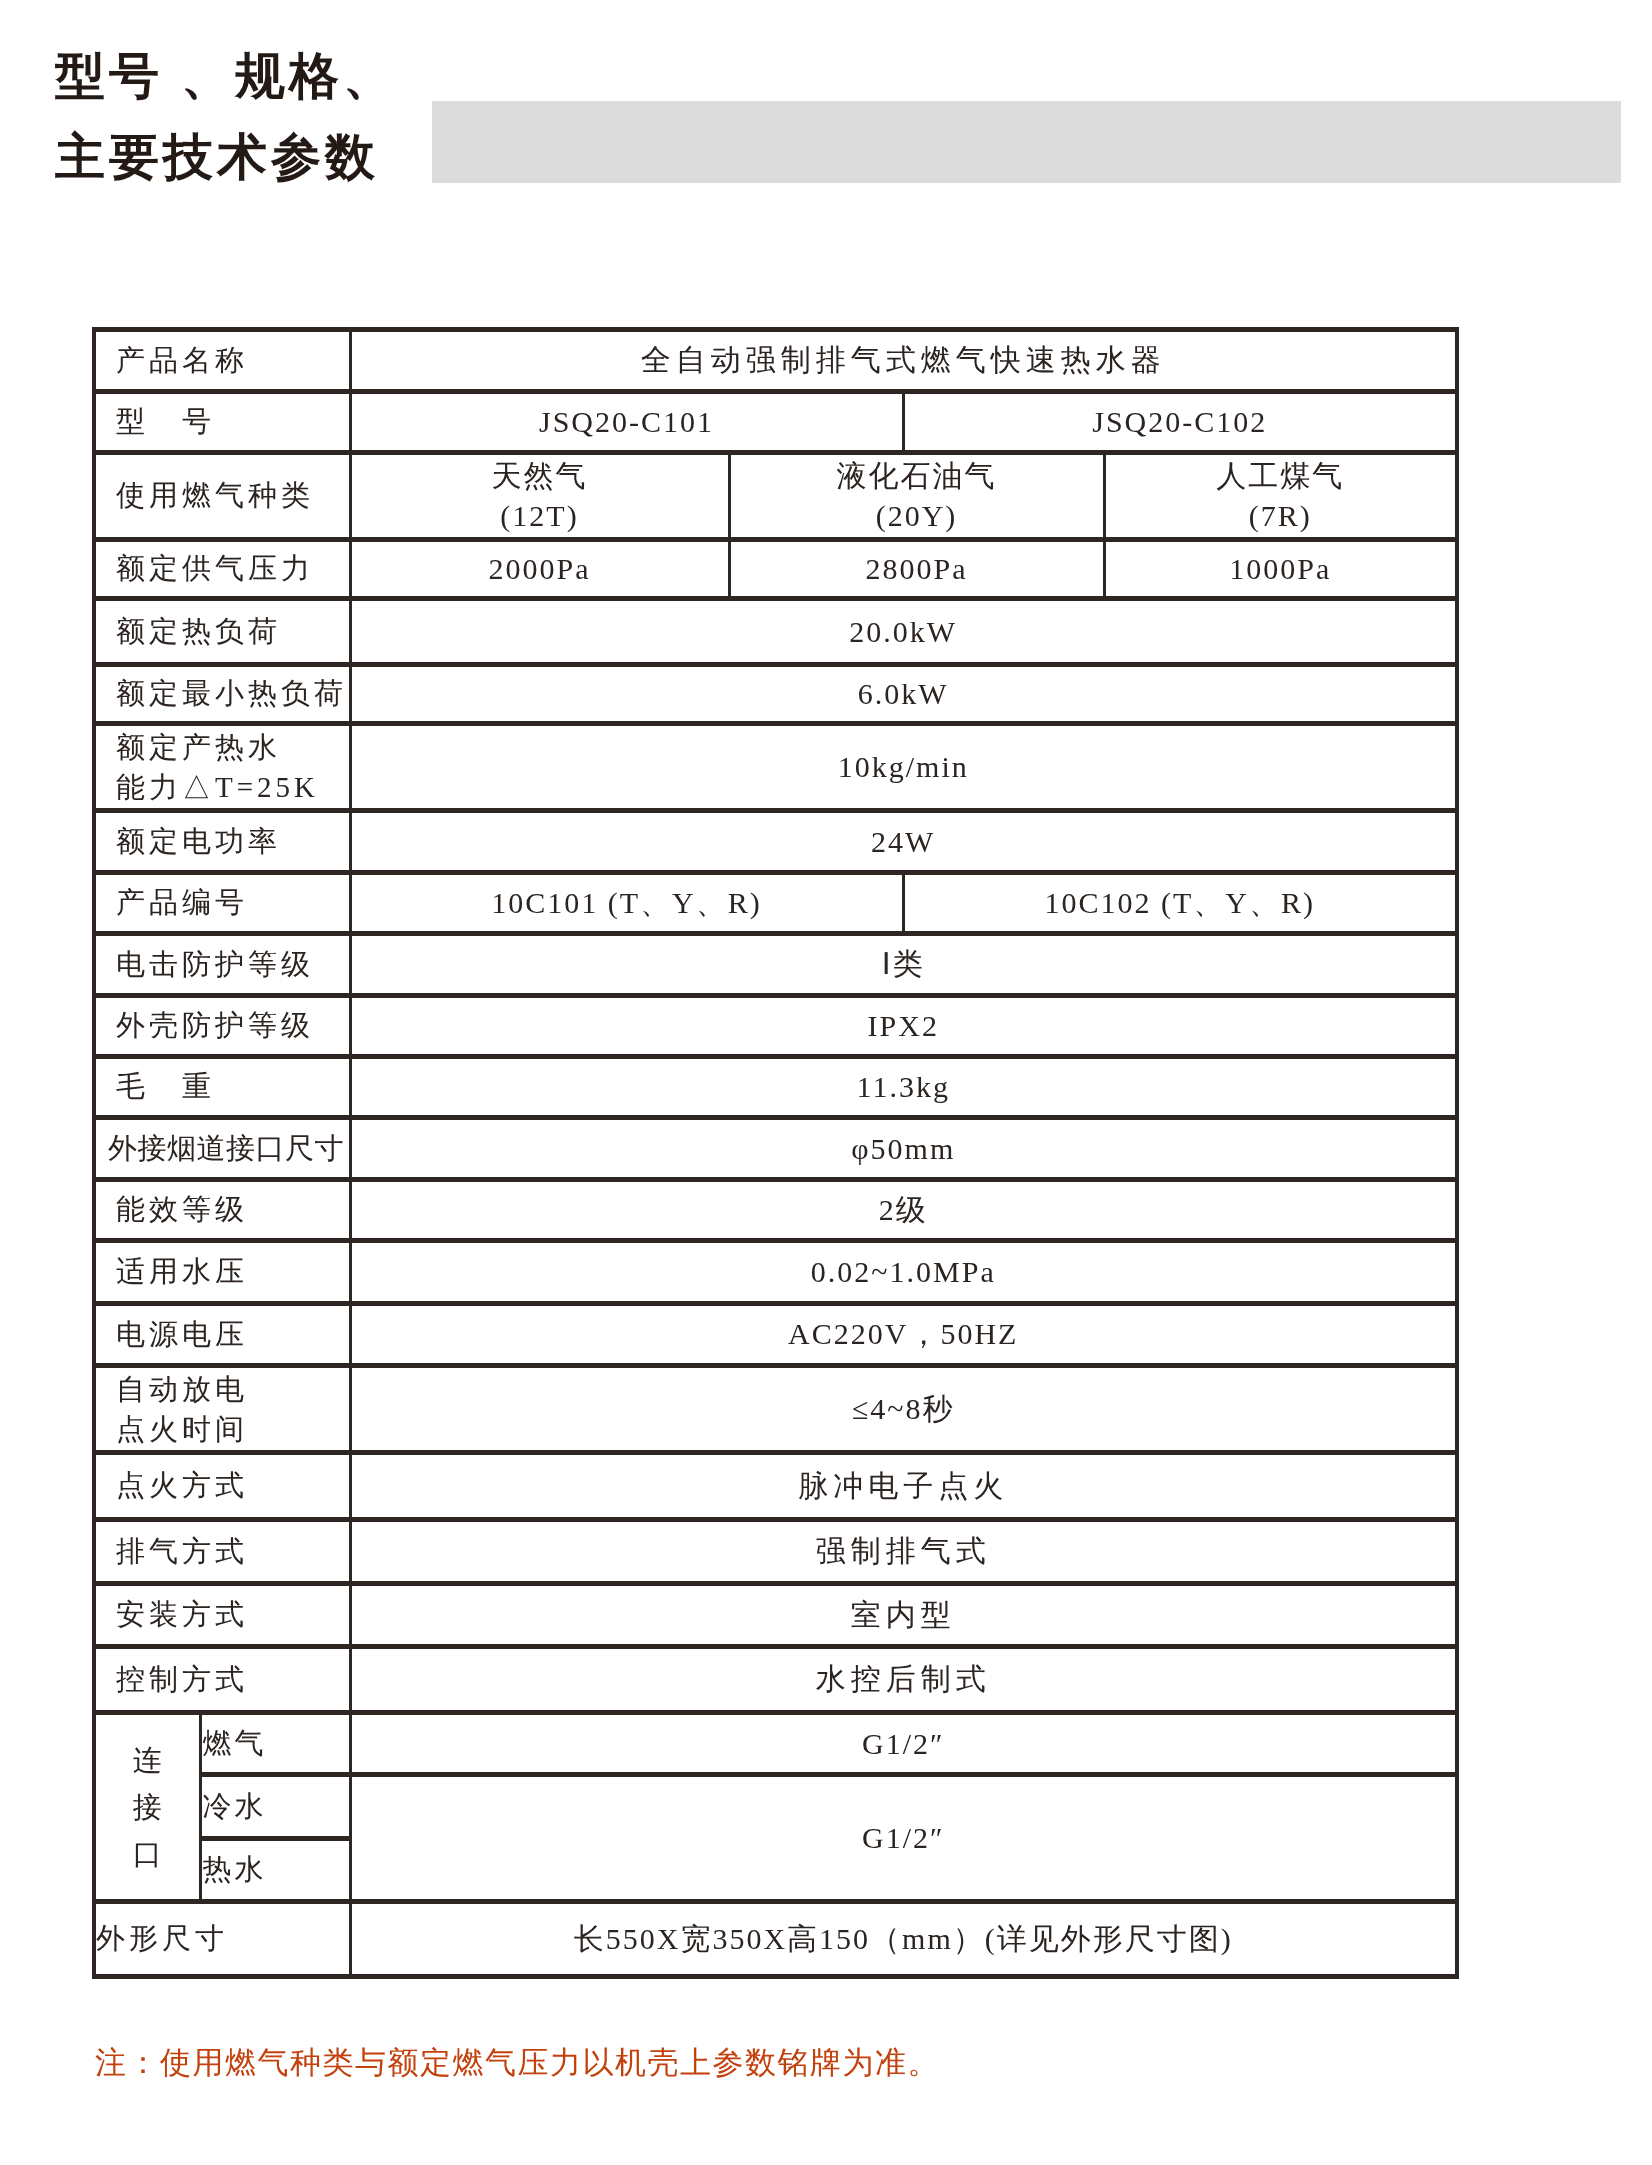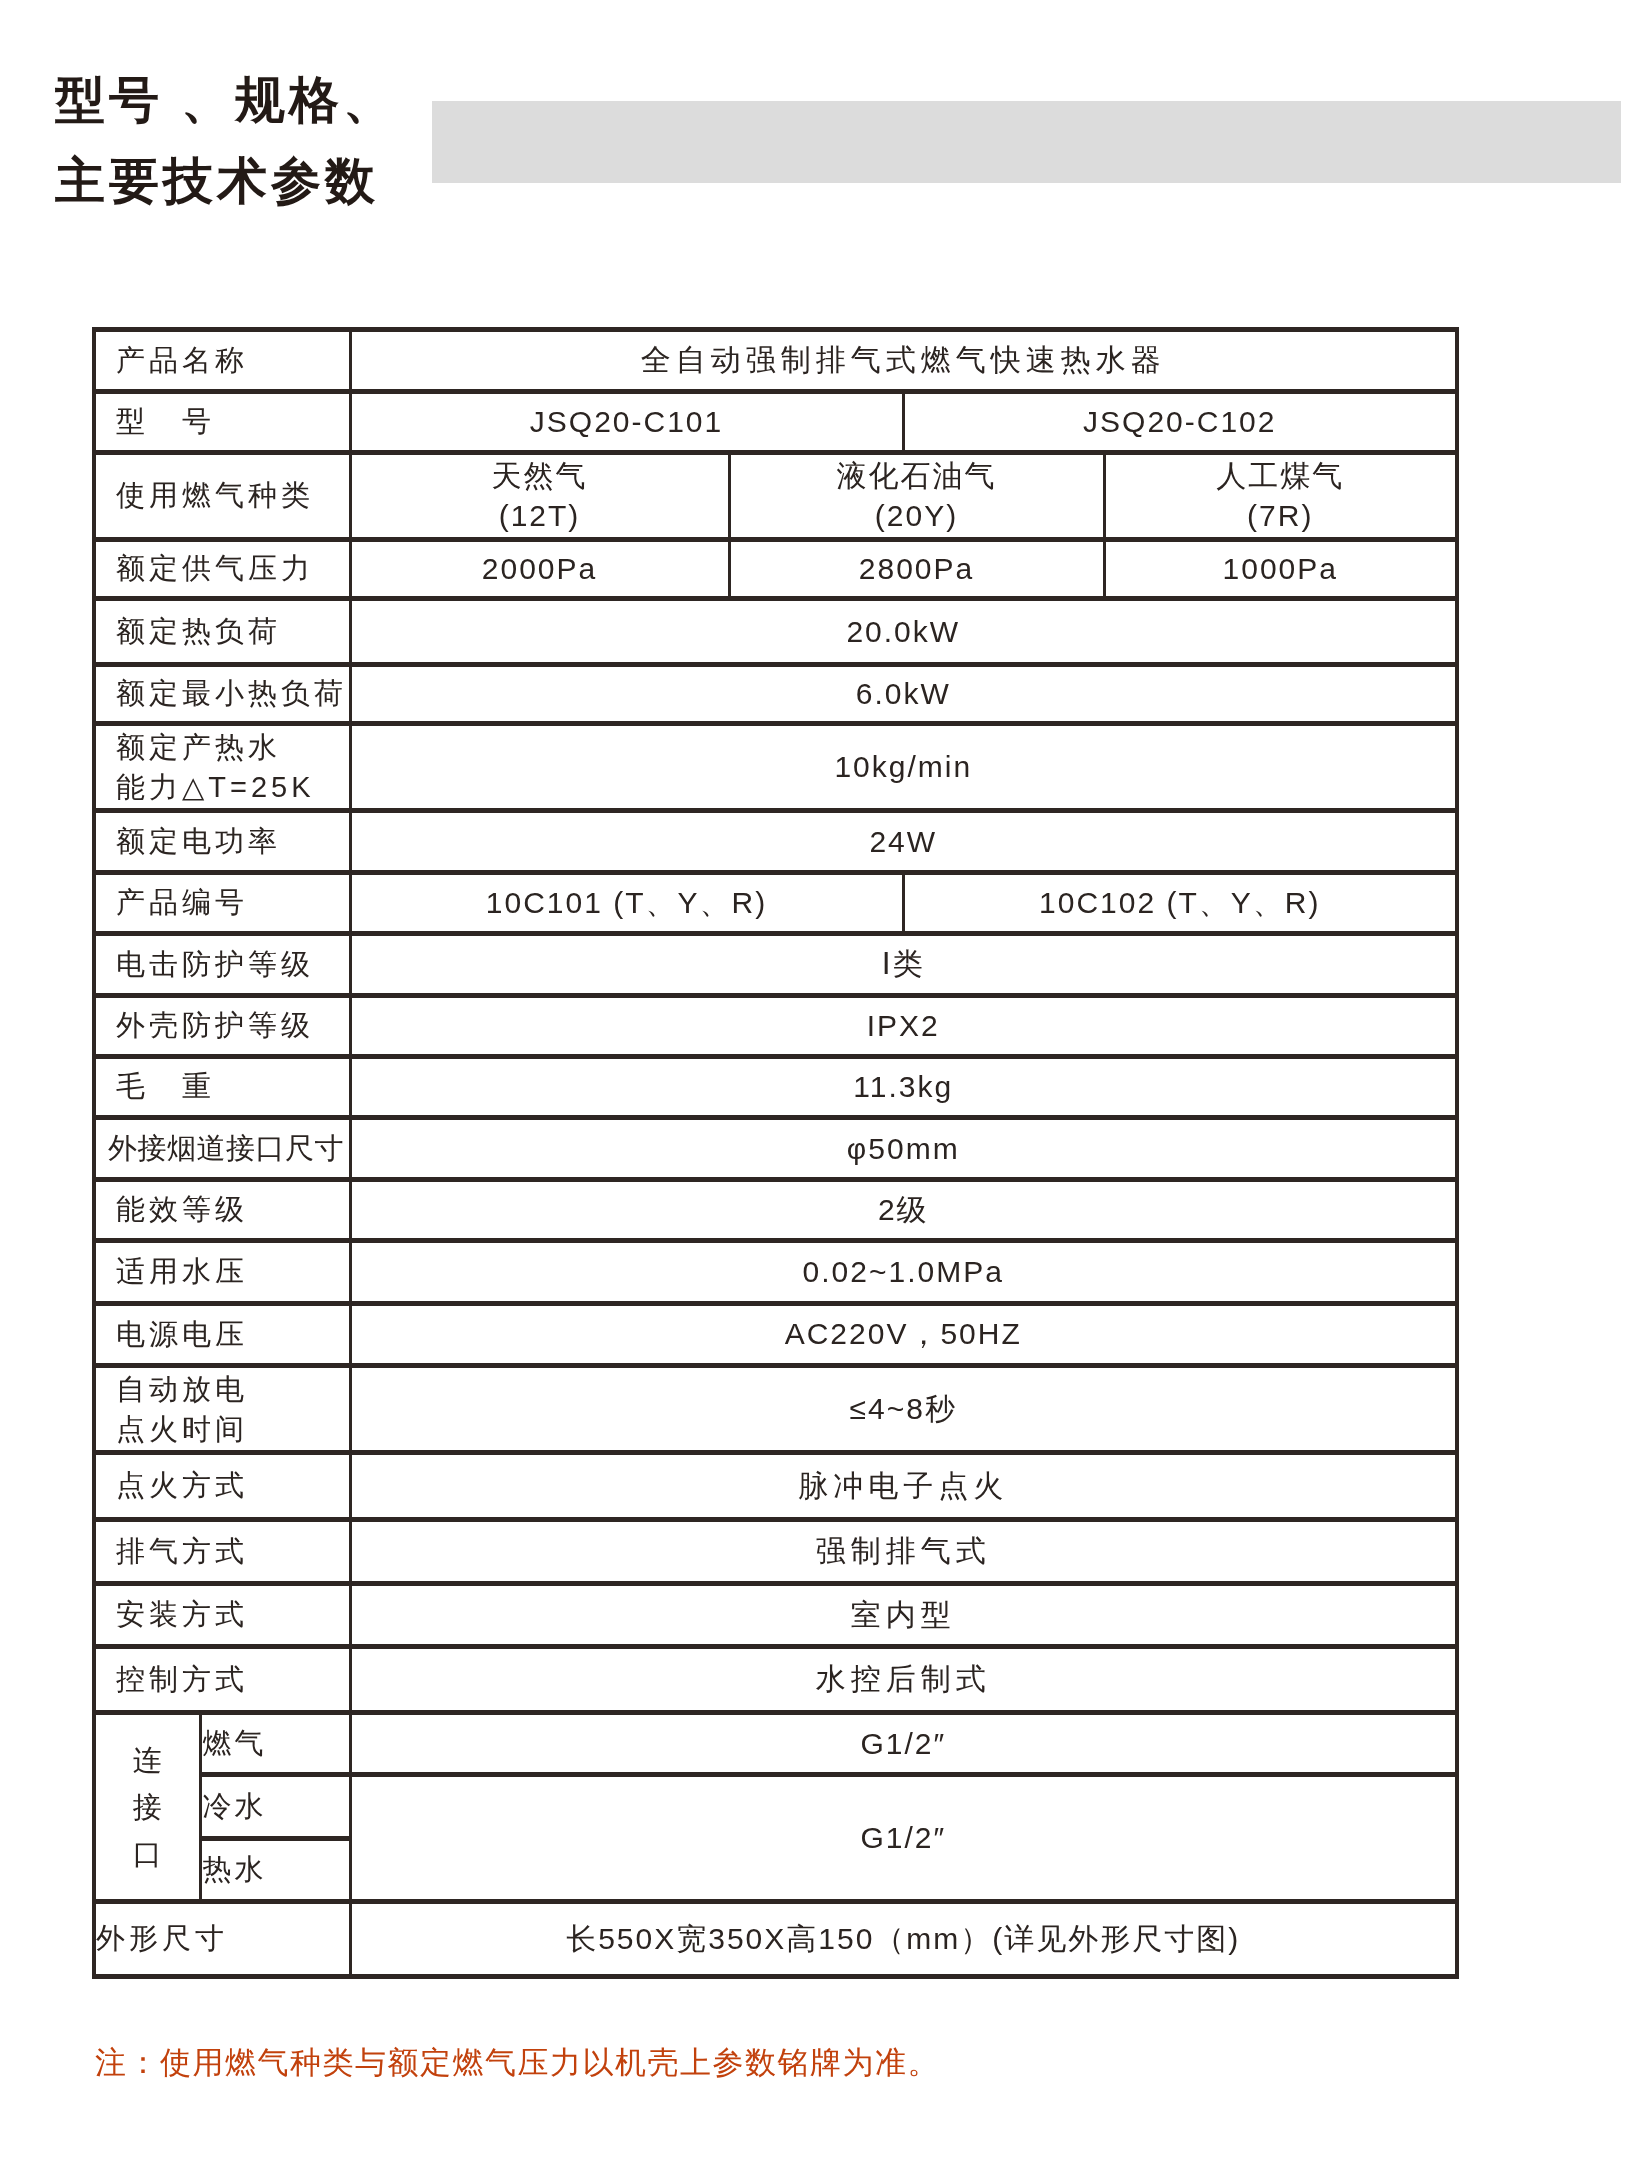--- a/index.html
+++ b/index.html
@@ -25,21 +25,21 @@
     position: absolute;
     left: 432px;
     top: 101px;
     width: 1189px;
     height: 82px;
     background: #dcdcdc;
   }
   .page-title {
     position: absolute;
     left: 55px;
-    top: 60px;
+    top: 36px;
     font-size: 50px;
     font-weight: 900;
     letter-spacing: 4px;
     line-height: 81px;
     color: #231a16;
     z-index: 2;
     white-space: nowrap;
   }
   
   table.spec {
@@ -51,20 +51,21 @@
     table-layout: fixed;
     border: 4px solid #2e2623;
   }
   table.spec td {
     border-left: 3px solid #2e2623;
     border-right: 3px solid #2e2623;
     border-top: 5px solid #2e2623;
     border-bottom: 5px solid #2e2623;
     vertical-align: middle;
     overflow: hidden;
+    font-family: Liberation Serif, serif;
   }
   td.label {
     text-align: left;
     padding-left: 20px;
     font-size: 29px;
     letter-spacing: 4px;
     white-space: nowrap;
   }
   td.label.tight { letter-spacing: 0.5px; padding-left: 12px; }
   td.label.center { text-align: left; padding-left: 0; }

